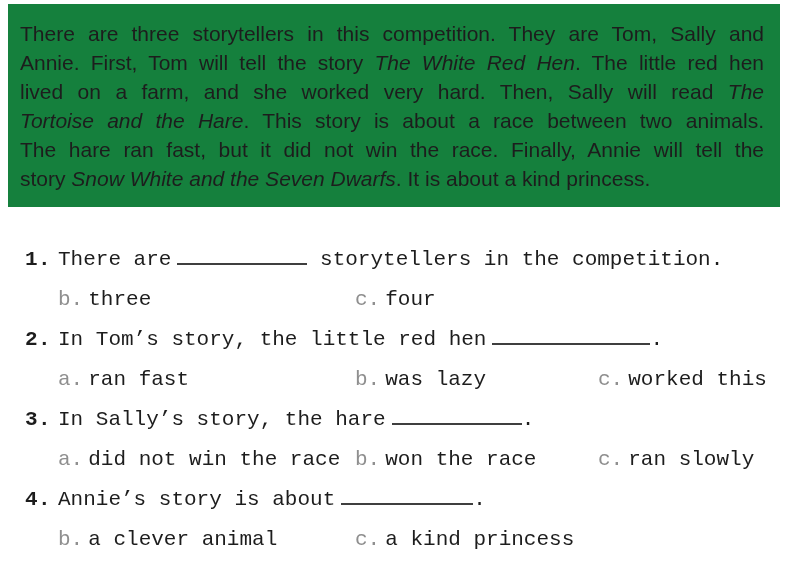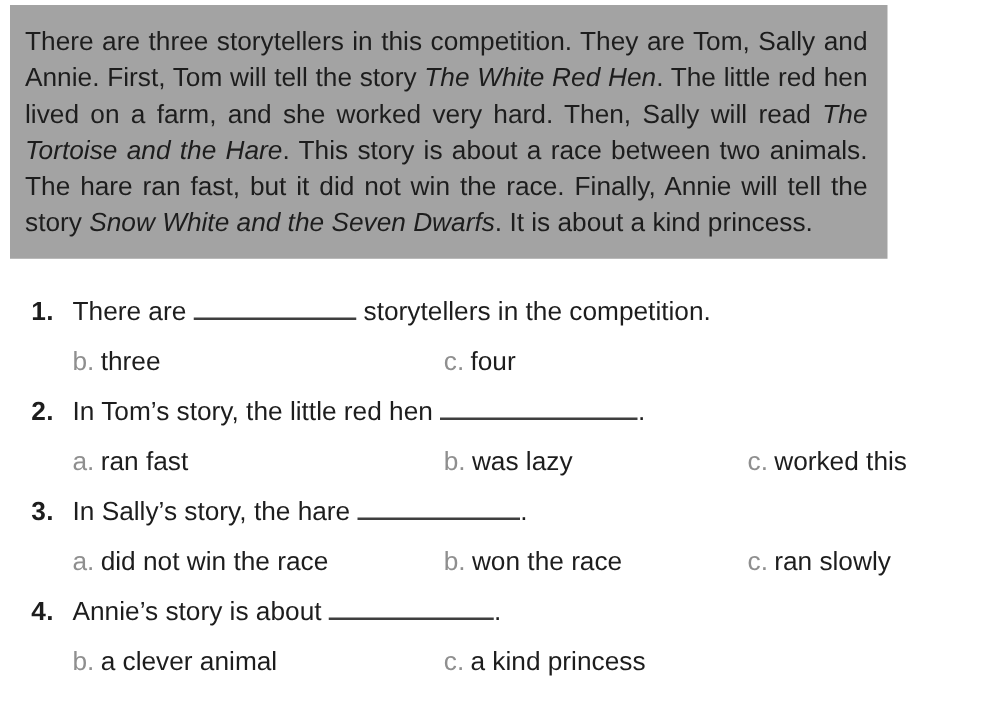--- a/index.html
+++ b/index.html
@@ -5,38 +5,39 @@
   html, body { margin: 0; padding: 0; }
   body {
     width: 805px; height: 561px;
     background: #ffffff;
     overflow: hidden;
     font-family: "Liberation Sans", "DejaVu Sans", sans-serif;
     color: #1d1d1d;
   }
   .pbox {
     margin: 4px 0 0 8px;
-    width: 702px;
+    width: 772px;
     box-sizing: border-box;
-    background: #a3a3a3;
+    background: #15803d;
     padding: 15px 16px 14px 12px;
   }
   .pl {
     font-size: 21px;
     line-height: 29px;
     text-align: justify;
     text-align-last: justify;
     white-space: normal;
   }
   .pl.last {
     text-align-last: left;
   }
   .pl i { font-style: italic; }
   .questions {
-    margin-top: 31px;
+    margin-top: 41px;
+    font-family: Liberation Mono, monospace;
   }
   .q-line {
     padding-left: 25px;
     font-size: 21px;
     line-height: 24px;
     margin-bottom: 16px;
     white-space: nowrap;
   }
   .q-num {
     display: inline-block;

